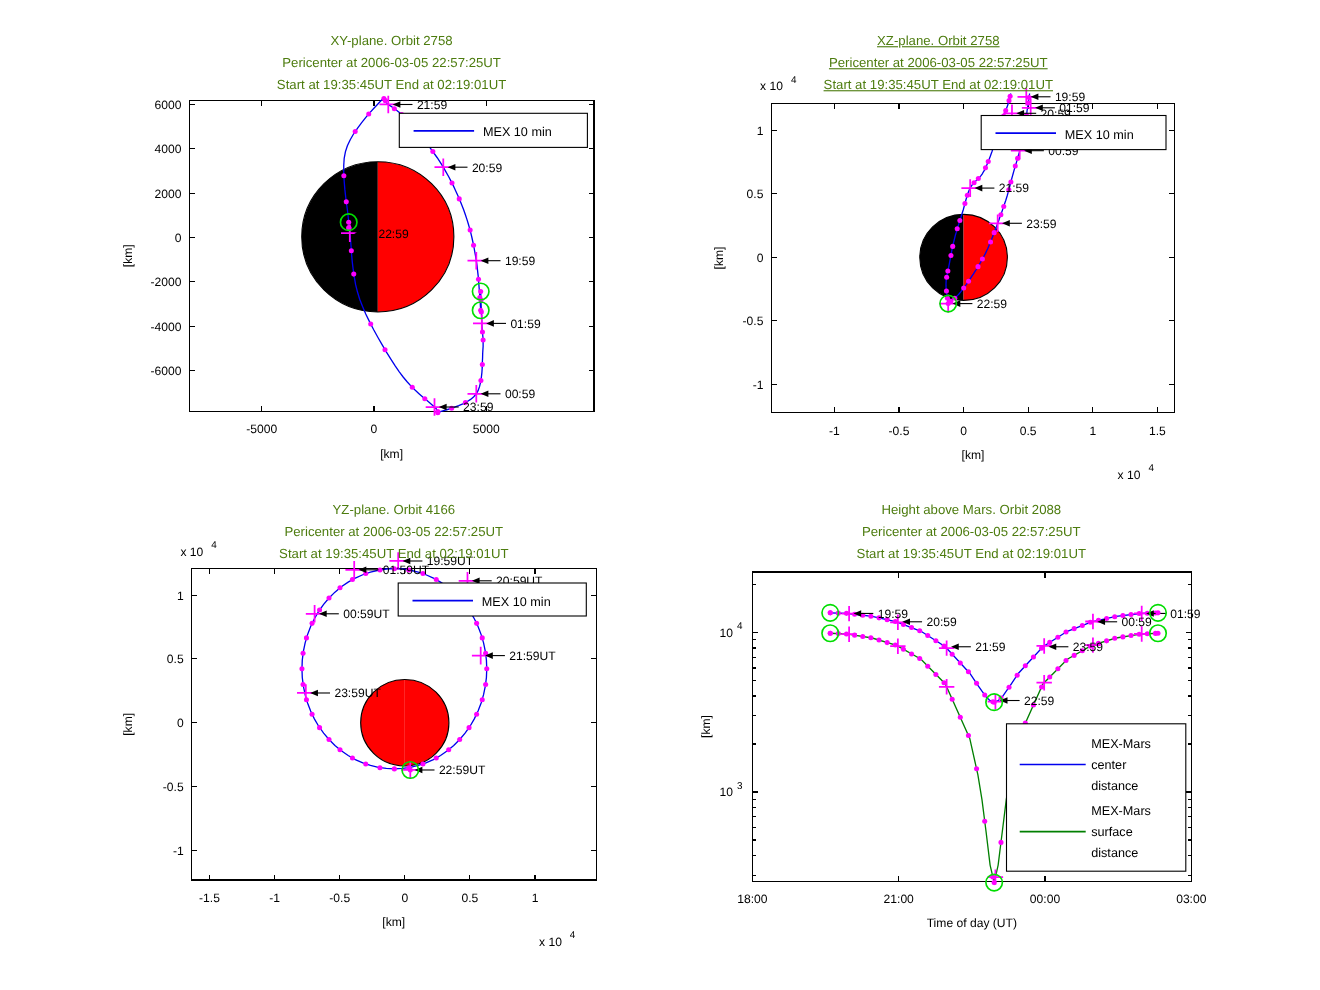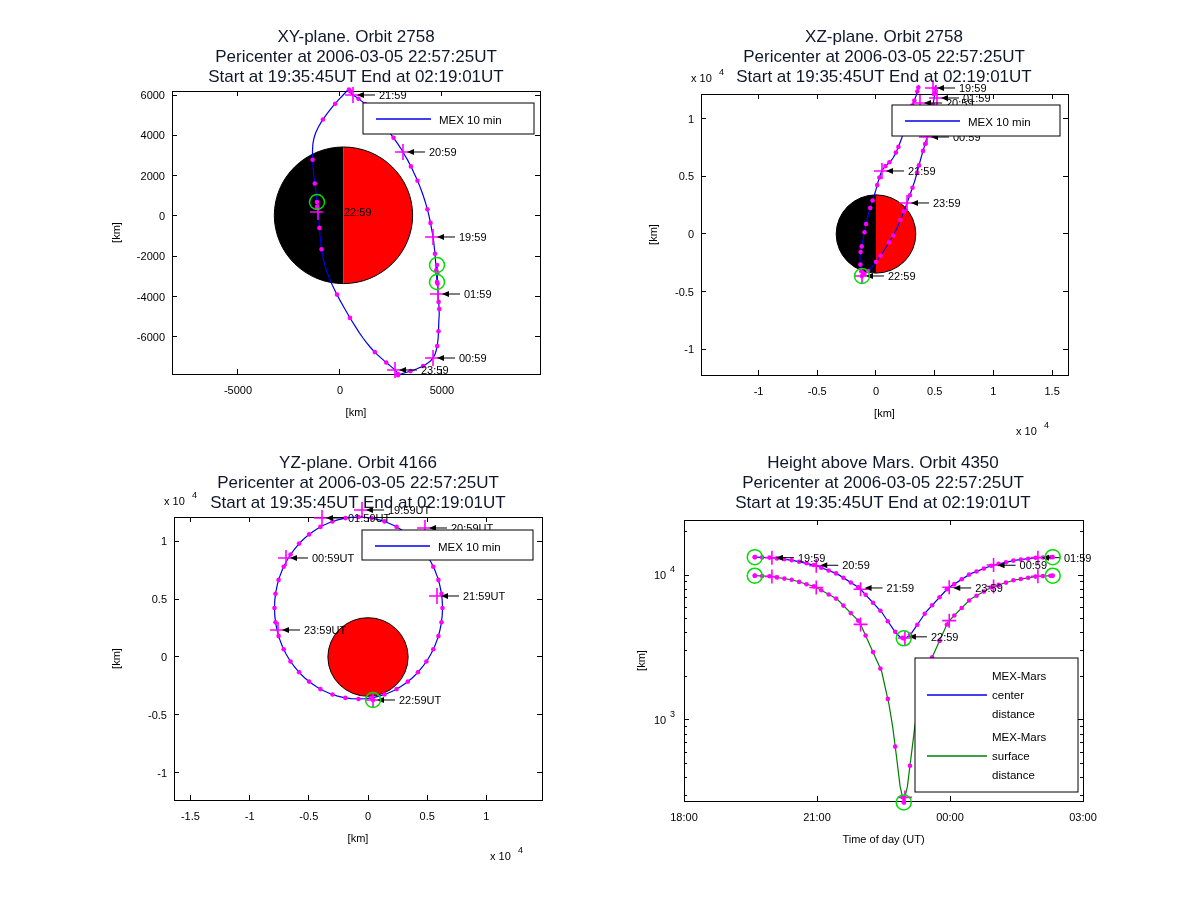--- a/index.html
+++ b/index.html
@@ -1,22 +1,22 @@
 <!DOCTYPE html>
 <html><head>
 <meta charset="utf-8">
 <style>
   html,body{margin:0;padding:0;background:#fff;}
   .figure{position:relative;width:1200px;height:900px;background:#ffffff;overflow:hidden;
           font-family:"Liberation Sans","DejaVu Sans",sans-serif;}
   svg{position:absolute;left:0;top:0;}
   svg text{font-family:"Liberation Sans","DejaVu Sans",sans-serif;fill:#000;}
-  .title-block{position:absolute;width:380px;text-align:center;font-size:17px;line-height:20px;color:#0f172a;}
+  .title-block{position:absolute;width:380px;text-align:center;font-size:12px;line-height:20px;color:#4d7c0f;}
   .tb-0{left:166px;top:27px;}
-  .tb-1{left:694px;top:27px;}
+  .tb-1{left:663px;top:27px;text-decoration:underline;}
   .tb-2{left:168px;top:453px;}
   .tb-3{left:693px;top:453px;}
 </style>
 </head>
 <body>
 
 <div class="figure">
   <svg id="fig" width="1200" height="900">
       <rect x="0" y="0" width="1200" height="900" fill="#ffffff"></rect>
       <g>
@@ -637,17 +637,17 @@
     <div>XZ-plane.  Orbit 2758</div>
     <div>Pericenter at 2006-03-05 22:57:25UT</div>
     <div>Start at 19:35:45UT End at 02:19:01UT</div>
   </div>
   <div class="title-block tb-2">
     <div>YZ-plane.  Orbit 4166</div>
     <div>Pericenter at 2006-03-05 22:57:25UT</div>
     <div>Start at 19:35:45UT End at 02:19:01UT</div>
   </div>
   <div class="title-block tb-3">
-    <div>Height above Mars.  Orbit 4350</div>
+    <div>Height above Mars.  Orbit 2088</div>
     <div>Pericenter at 2006-03-05 22:57:25UT</div>
     <div>Start at 19:35:45UT End at 02:19:01UT</div>
   </div>
 </div>
 
 </body></html>

